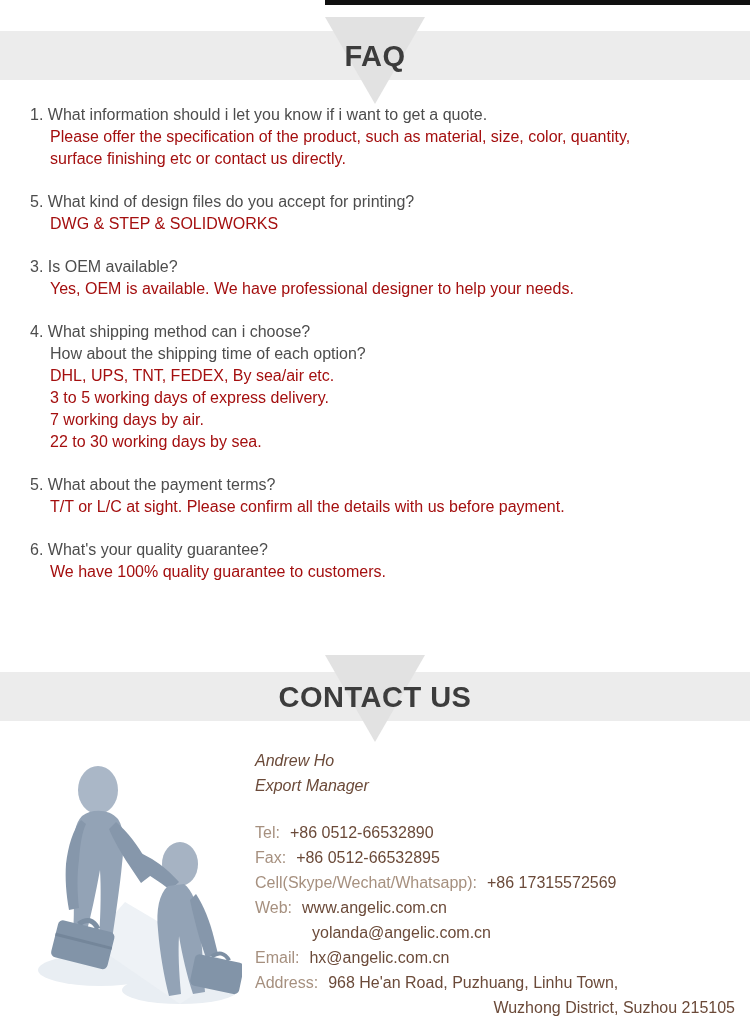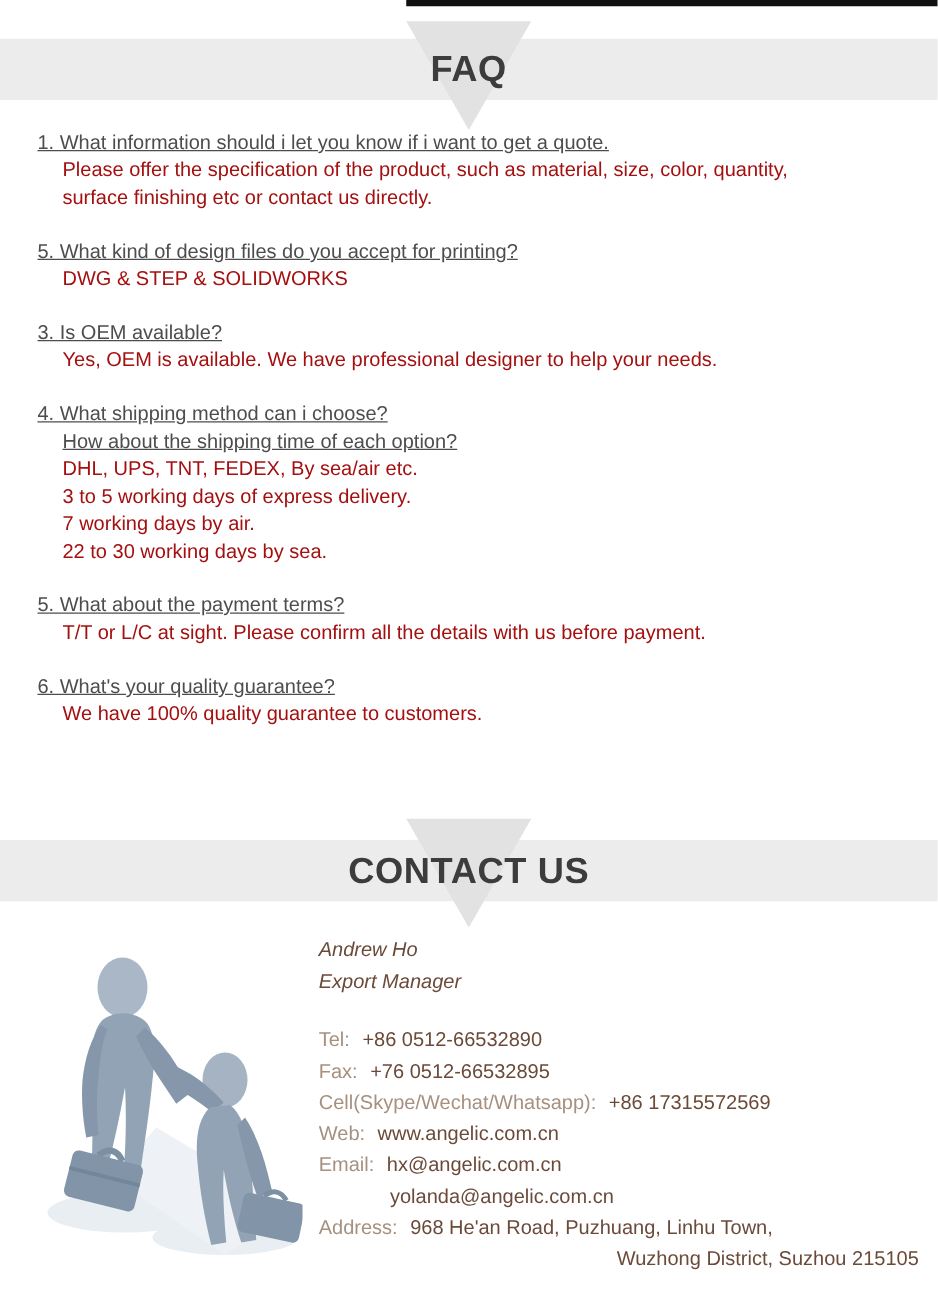--- a/index.html
+++ b/index.html
@@ -42,21 +42,21 @@
   }
   .tri-faq { top: 17px; }
   .tri-contact { top: 655px; }
 
   
   .faq-list {
     position: absolute; left: 30px; top: 104px; width: 700px;
     font-size: 16px; line-height: 22px;
   }
   .faq-item { margin-bottom: 21px; }
-  .faq-q { color: #4d4d4d; text-decoration: underline; }
+  .faq-q { color: #4d4d4d; }
   .faq-a { color: #a40f0f; }
   .indent { padding-left: 20px; }
 
   
   .illustration {
     position: absolute; left: 30px; top: 752px; width: 212px; height: 260px;
   }
   .contact-info {
     position: absolute; left: 255px; top: 748px; width: 480px;
     font-size: 16px; line-height: 25px;
@@ -149,20 +149,20 @@
         <rect x="162" y="206" width="50" height="32" rx="5" fill="#8294a8"></rect>
       </g>
     </g>
   </svg>
 </div>
 
 <div class="contact-info">
     <div class="contact-line"><span class="c-name">Andrew Ho</span></div>
     <div class="contact-line gap-after"><span class="c-name">Export Manager</span></div>
     <div class="contact-line"><span class="c-label">Tel:</span><span class="c-value">+86 0512-66532890</span></div>
-    <div class="contact-line"><span class="c-label">Fax:</span><span class="c-value">+76 0512-66532895</span></div>
+    <div class="contact-line"><span class="c-label">Fax:</span><span class="c-value">+86 0512-66532895</span></div>
     <div class="contact-line"><span class="c-label">Cell(Skype/Wechat/Whatsapp):</span><span class="c-value">+86 17315572569</span></div>
     <div class="contact-line"><span class="c-label">Web:</span><span class="c-value">www.angelic.com.cn</span></div>
+    <div class="contact-line" style="padding-left: 57px;"><span class="c-value">yolanda@angelic.com.cn</span></div>
     <div class="contact-line"><span class="c-label">Email:</span><span class="c-value">hx@angelic.com.cn</span></div>
-    <div class="contact-line" style="padding-left: 57px;"><span class="c-value">yolanda@angelic.com.cn</span></div>
     <div class="contact-line"><span class="c-label">Address:</span><span class="c-value">968 He'an Road, Puzhuang, Linhu Town,</span></div>
     <div class="contact-line" style="padding-left: 78px; text-align: right;"><span class="c-value">Wuzhong District, Suzhou 215105</span></div>
   </div>
 
 </body></html>

